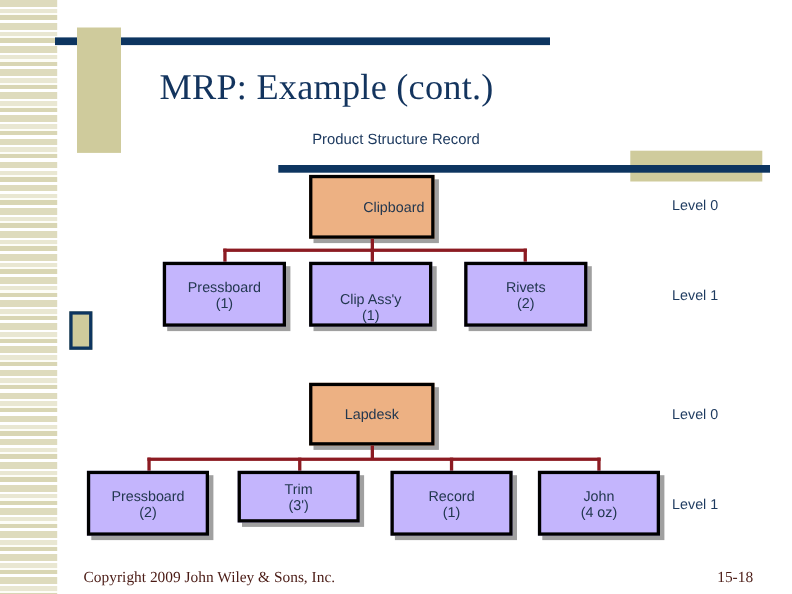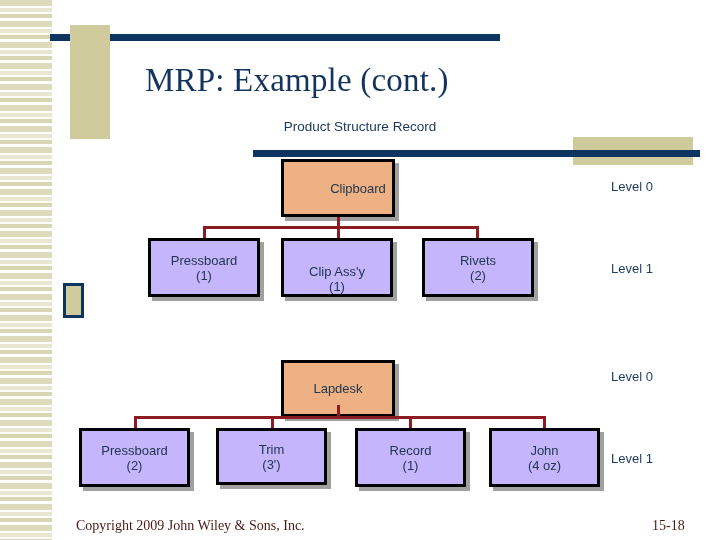--- a/index.html
+++ b/index.html
@@ -173,38 +173,38 @@
     <span class="qty">(1)</span>
   </div>
 
   <div class="node" style="left:422px; top:238px; width:112px; height:59px;">
     <span>Rivets</span>
     <span class="qty">(2)</span>
   </div>
 
   <div class="level-label" style="left:611px; top:261px;">Level 1</div>
 
-  <div class="node parent" style="left:281px; top:360px; width:114px; height:57px;">
+  <div class="node parent" style="left:281px; top:348px; width:114px; height:57px;">
     <span>Lapdesk</span>
   </div>
   <div class="level-label" style="left:611px; top:369px;">Level 0</div>
 
   <div class="conn v" style="left:337px; top:405px; height:13px;"></div>
   <div class="conn h" style="left:134px; top:416px; width:412px;"></div>
   <div class="conn v" style="left:134px; top:416px; height:12px;"></div>
   <div class="conn v" style="left:271px; top:416px; height:12px;"></div>
   <div class="conn v" style="left:409px; top:416px; height:12px;"></div>
   <div class="conn v" style="left:543px; top:416px; height:12px;"></div>
 
   <div class="node" style="left:79px; top:428px; width:111px; height:59px;">
     <span>Pressboard</span>
     <span class="qty">(2)</span>
   </div>
 
-  <div class="node" style="left:216px; top:428px; width:111px; height:57px;">
+  <div class="node" style="left:216px; top:428px; width:111px; height:47px;">
     <span>Trim</span>
     <span class="qty">(3')</span>
   </div>
 
   <div class="node" style="left:355px; top:428px; width:111px; height:59px;">
     <span>Record</span>
     <span class="qty">(1)</span>
   </div>
 
   <div class="node" style="left:489px; top:428px; width:111px; height:59px;">

